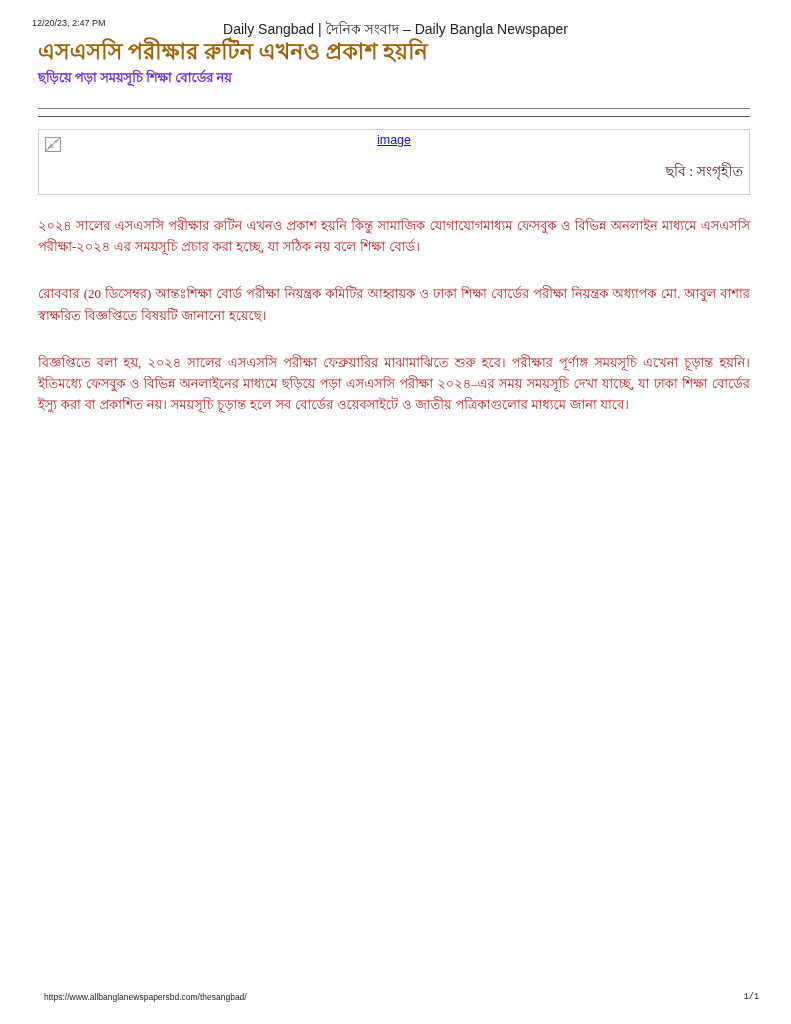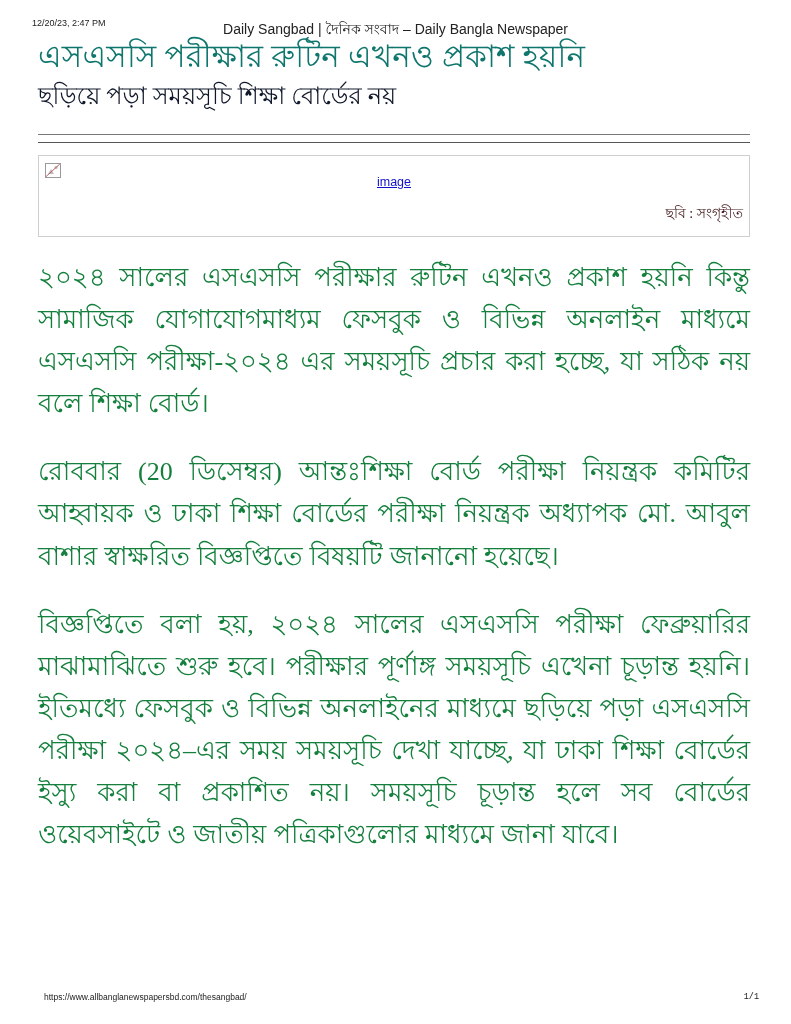--- a/index.html
+++ b/index.html
@@ -73,32 +73,32 @@
   
   .article {
     position: absolute;
     left: 38px;
     top: 38px;
     width: 712px;
   }
 
   .headline {
     font-family: "Liberation Serif", serif;
-    font-size: 31px;
-    font-weight: normal;
-    color: #0f766e;
+    font-size: 22px;
+    font-weight: bold;
+    color: #a16207;
     line-height: 1.25;
     margin: 0 0 4px 0;
     letter-spacing: 0.2px;
   }
   .subhead {
     font-family: "Liberation Serif", serif;
-    font-size: 24px;
-    font-weight: normal;
-    color: #0f172a;
+    font-size: 13px;
+    font-weight: bold;
+    color: #6d28d9;
     line-height: 1.3;
     margin: 0 0 22px 0;
   }
 
   .byline-rule-top {
     border-top: 1px solid #777;
     height: 0;
     margin: 0 0 7px 0;
   }
   .byline-row {
@@ -124,21 +124,21 @@
   }
   .byline-rule-bottom {
     border-top: 1.4px solid #555;
     height: 0;
     margin: 5px 0 12px 0;
   }
 
   
   .figure {
     border: 1px solid #cfcfcf;
-    padding: 16px 6px 10px 6px;
+    padding: 0 6px 10px 6px;
     margin: 0 0 20px 0;
     background: #fff;
     position: relative;
     min-height: 48px;
   }
   .figure .broken-img {
     position: absolute;
     left: 6px;
     top: 7px;
     width: 16px;
@@ -158,23 +158,23 @@
     text-align: right;
     font-family: "Liberation Serif", serif;
     font-size: 14px;
     color: #3d1414;
     margin-top: 12px;
   }
 
   
   .body-copy p {
     font-family: "Liberation Serif", serif;
-    font-size: 26px;
+    font-size: 13px;
     line-height: 1.62;
-    color: #15803d;
+    color: #b91c1c;
     text-align: justify;
     margin: 0 0 26px 0;
     word-spacing: 0.5px;
   }
   .body-copy p:last-child {
     margin-bottom: 0;
   }
 </style>
 </head>
 <body>

